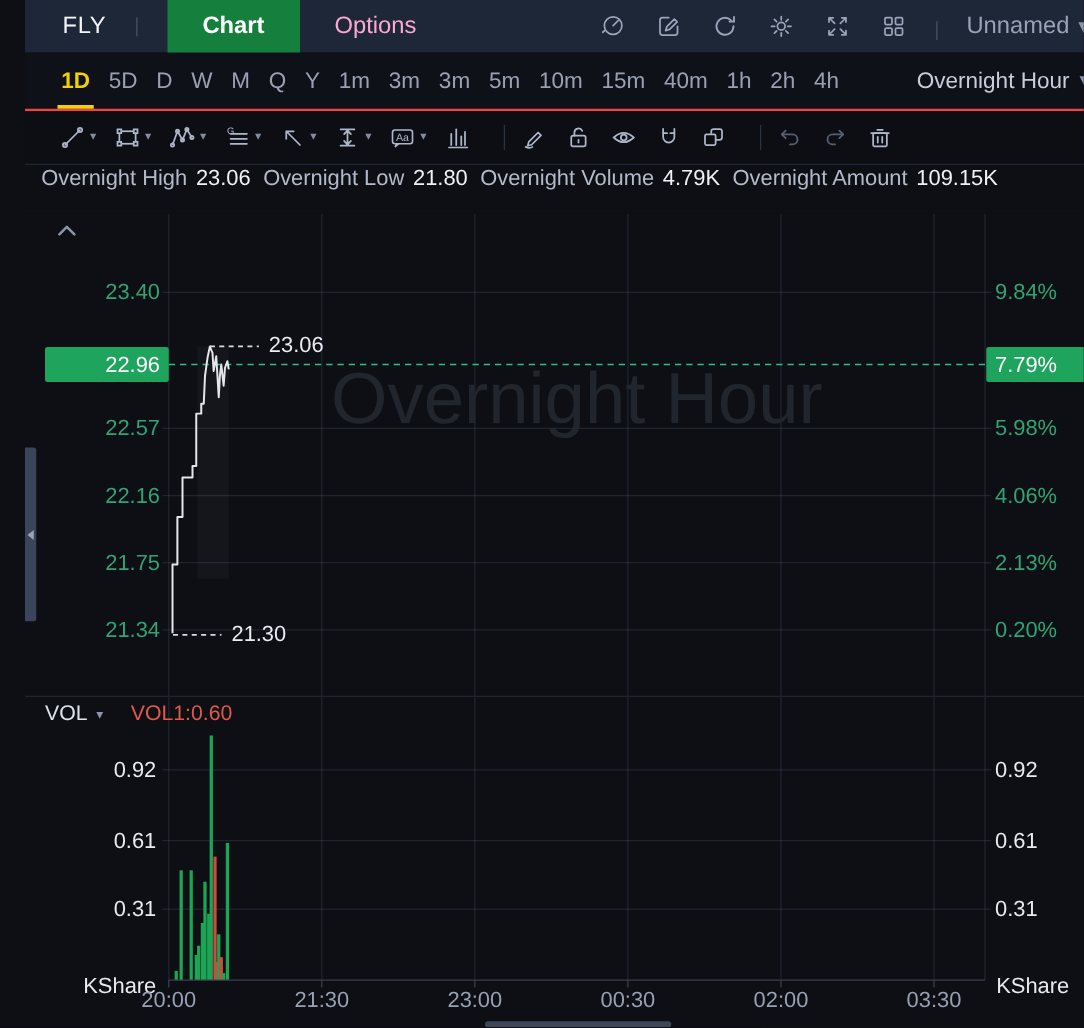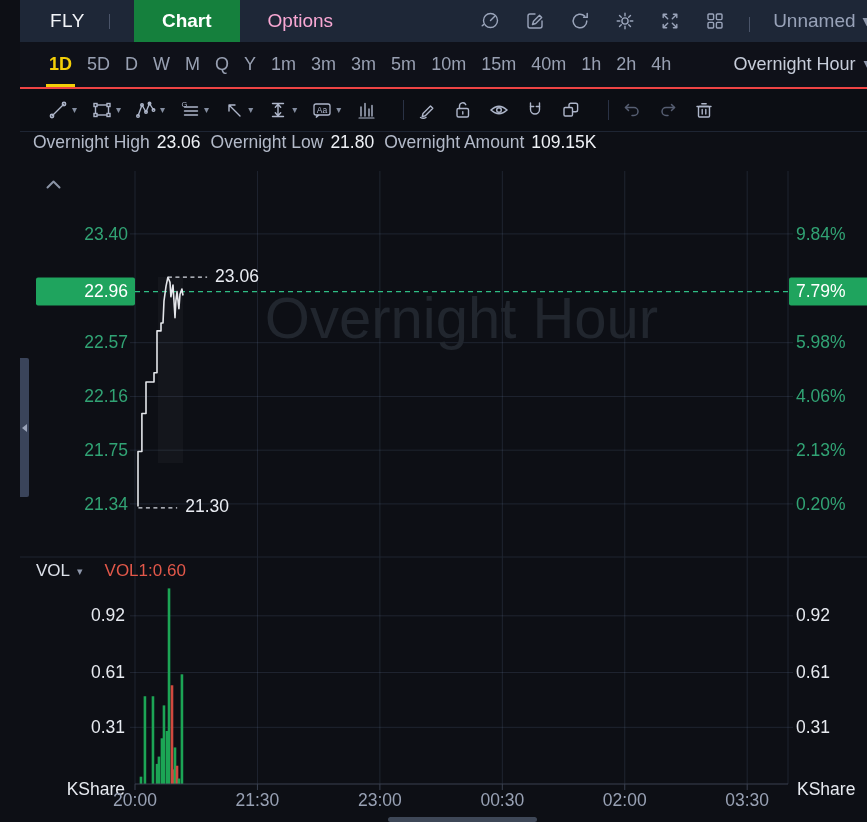--- a/index.html
+++ b/index.html
@@ -238,20 +238,21 @@
       <svg class="tico" viewBox="0 0 22 22" fill="none" stroke="currentColor" stroke-width="1.4" stroke-linecap="round">
         <rect x="5.5" y="7.5" width="11" height="10.5" rx="1"></rect>
           <path d="M4 7.5 h14 M8.8 4.8 h4.4 M9.2 10.5 v4.5 M12.8 10.5 v4.5"></path>
       </svg>
     </div>
   </div>
 
   <div class="inforow" id="inforow">
       <span class="pair"><span>Overnight High</span><span class="val">23.06</span></span>
       <span class="pair"><span>Overnight Low</span><span class="val">21.80</span></span>
+      <span class="pair"><span>Overnight Volume</span><span class="val">4.79K</span></span>
       <span class="pair"><span>Overnight Amount</span><span class="val">109.15K</span></span>
     </div>
 
   <div class="chart">
     <svg id="chart-svg" width="867" height="652" viewBox="0 170 867 652">
         <line x1="115" y1="170" x2="115" y2="783" stroke="rgba(125,150,190,0.16)"></line>
         <line x1="237.4375" y1="170" x2="237.4375" y2="783" stroke="rgba(125,150,190,0.16)"></line>
         <line x1="359.875" y1="170" x2="359.875" y2="783" stroke="rgba(125,150,190,0.16)"></line>
         <line x1="482.3125" y1="170" x2="482.3125" y2="783" stroke="rgba(125,150,190,0.16)"></line>
         <line x1="604.75" y1="170" x2="604.75" y2="783" stroke="rgba(125,150,190,0.16)"></line>

